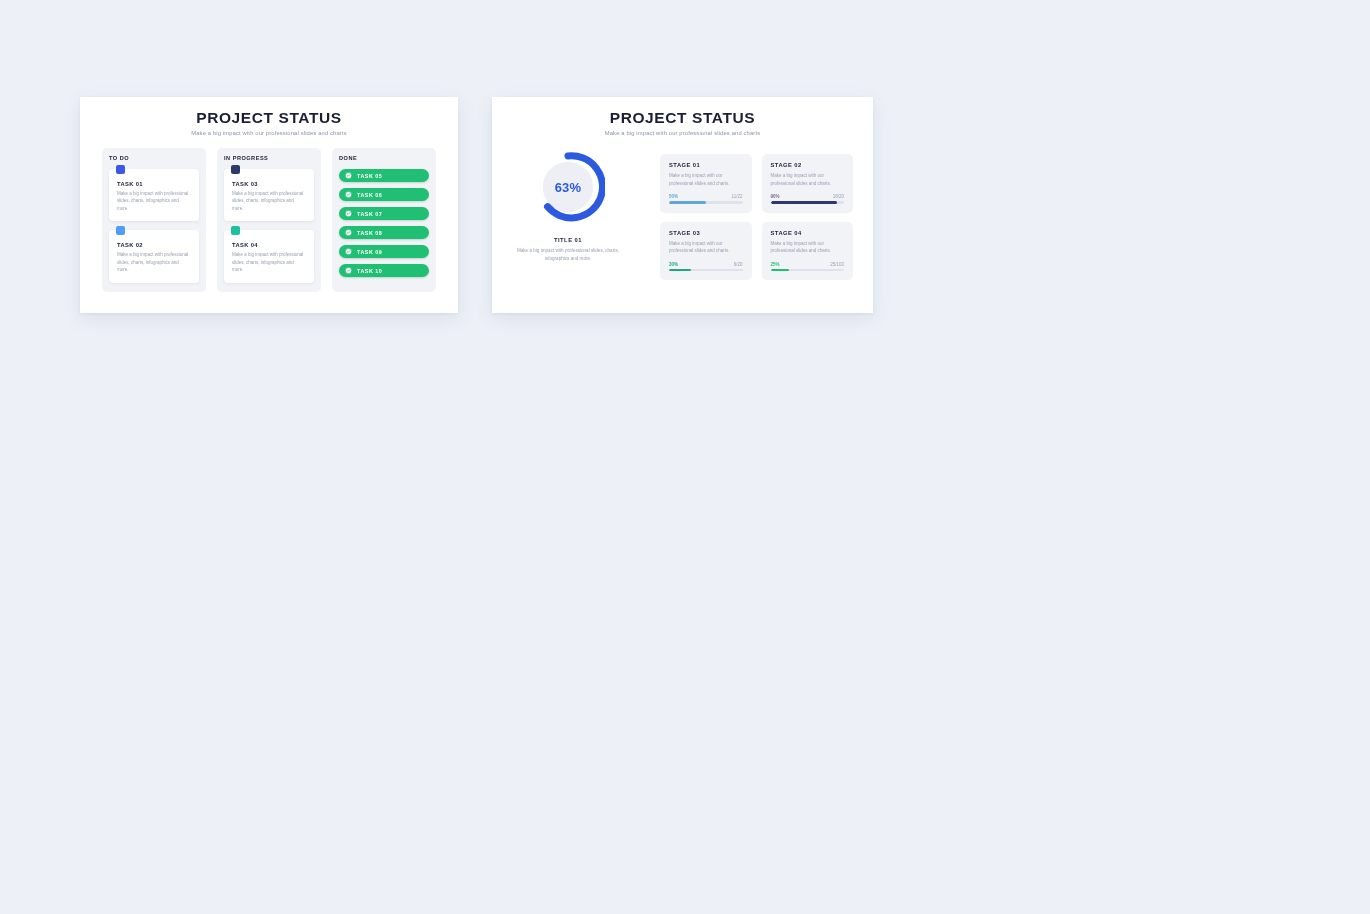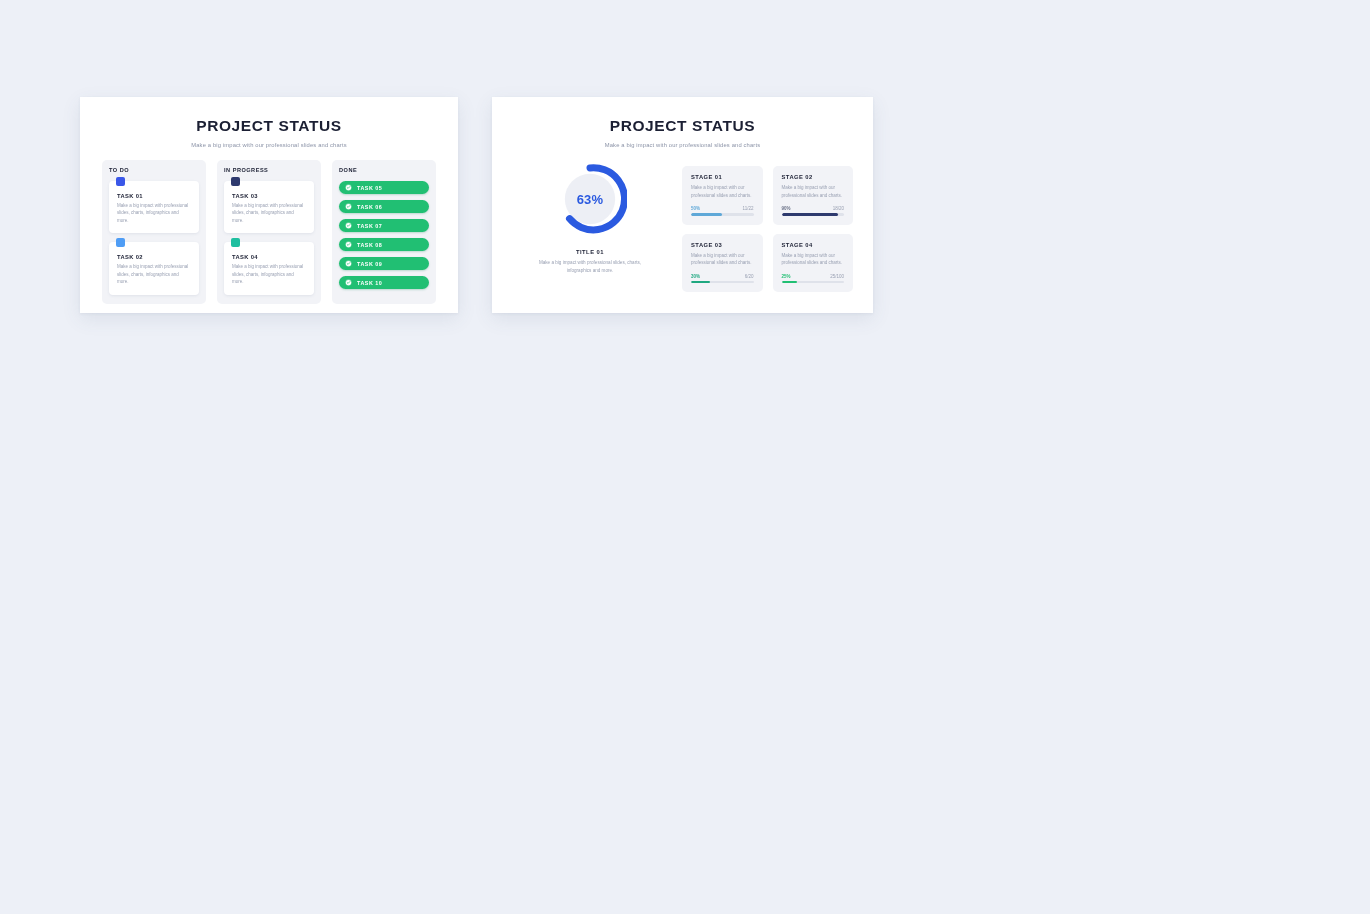--- a/index.html
+++ b/index.html
@@ -25,21 +25,21 @@
   }
   #slide-left  { left: 80px;  top: 97px; width: 378px; height: 216px; }
   #slide-right { left: 492px; top: 97px; width: 381px; height: 216px; }
 
   .slide-header { text-align: center; padding-top: 12px; }
   .slide-title {
     font-size: 15.5px;
     font-weight: 700;
     letter-spacing: 0.6px;
     color: #1b1f33;
-    margin: 8px;
+    margin: 0;
     line-height: 1.1;
   }
   .slide-subtitle {
     font-size: 5.8px;
     color: #8b93a7;
     margin: 4px 0 0 0;
     letter-spacing: 0.15px;
   }
 
   
@@ -113,21 +113,21 @@
   .done-label {
     font-size: 5.4px;
     font-weight: 700;
     color: #ffffff;
     letter-spacing: 0.5px;
   }
 
   
   .right-body {
     display: flex;
-    padding: 14px 20px 0 36px;
+    padding: 14px 20px 0 14px;
     box-sizing: border-box;
     gap: 30px;
   }
   .donut-block {
     width: 124px;
     flex: 0 0 124px;
     display: flex;
     flex-direction: column;
     align-items: center;
   }

